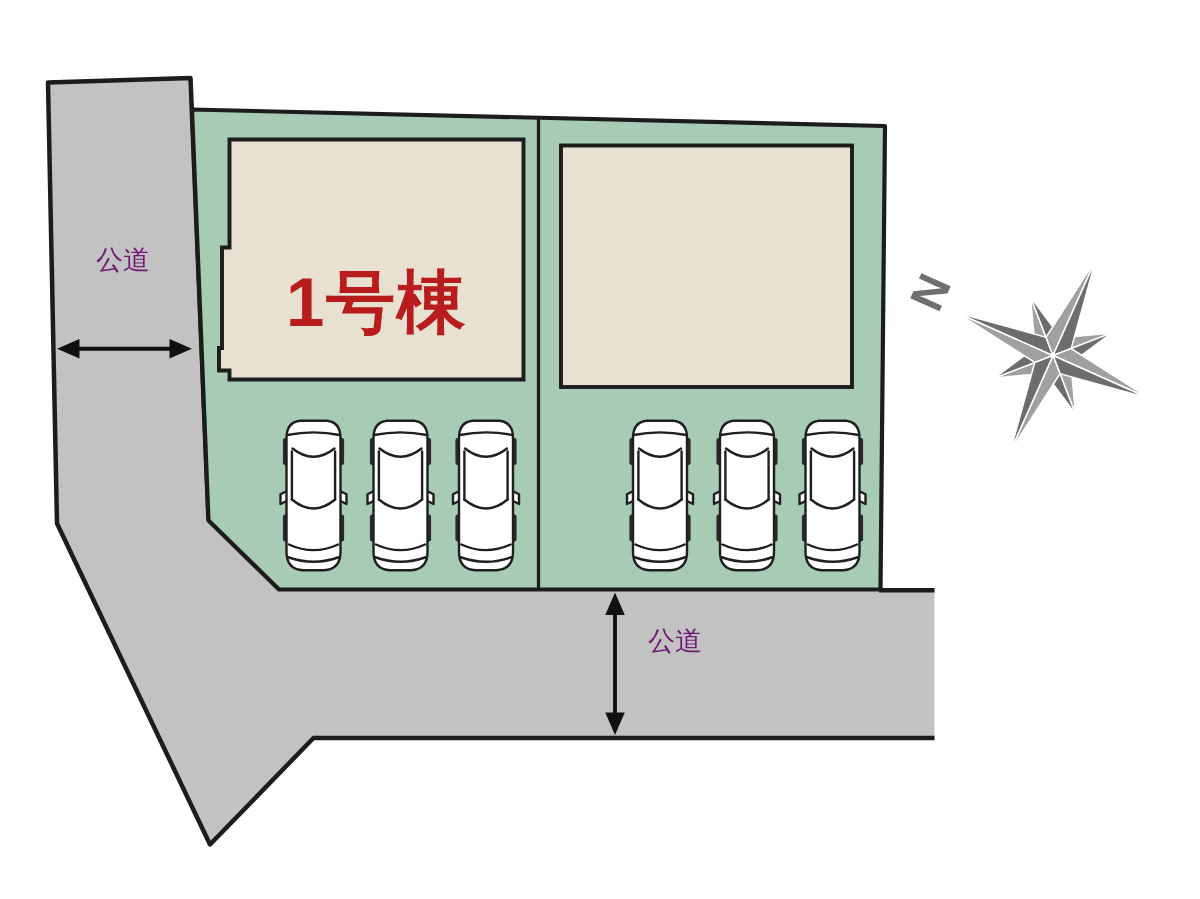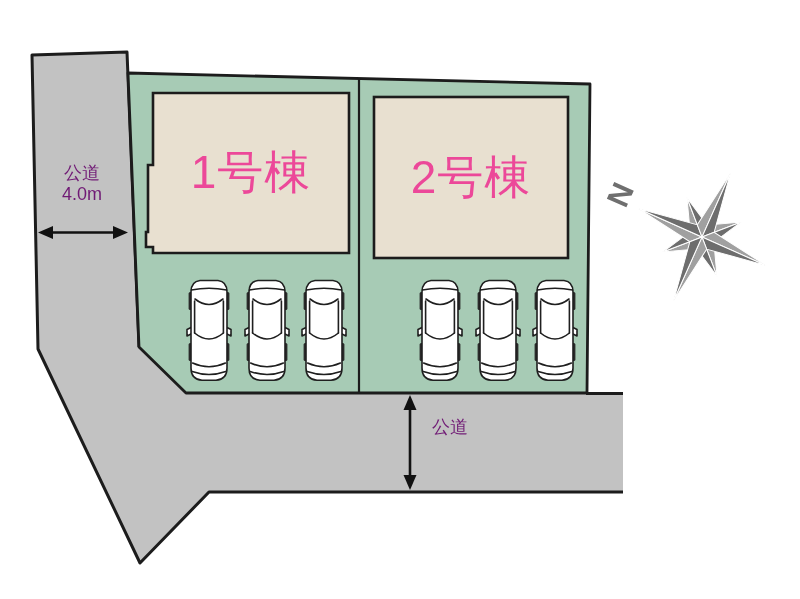--- a/index.html
+++ b/index.html
@@ -24,24 +24,25 @@
     position: absolute;
     color: #1a1a1a;
     text-align: center;
     white-space: nowrap;
   }
   .building-label {
     position: absolute;
     display: flex;
     align-items: center;
     justify-content: center;
-    color: #ec4899;
+    color: #b91c1c;
     font-size: 46px;
-    font-weight: 400;
+    font-weight: 700;
     letter-spacing: 1px;
+    margin-top: 29px;
   }
   .road-label {
     font-size: 18px;
     line-height: 21px;
     font-weight: 500;
     color: #701a75;
   }
   .road-label div { white-space: nowrap; }
   #north-letter {
     position: absolute;
@@ -143,25 +144,23 @@
       <polygon points="70,0 0,0 9.2,9.2" fill="#6d6d6d"></polygon>
       <polygon points="0,70 0,0 9.2,9.2" fill="#a0a0a0"></polygon>
       <polygon points="0,70 0,0 -9.2,9.2" fill="#6d6d6d"></polygon>
       <polygon points="-70,0 0,0 -9.2,9.2" fill="#a0a0a0"></polygon>
       <polygon points="-70,0 0,0 -9.2,-9.2" fill="#6d6d6d"></polygon>
     </g>
   </svg>
 
   <div class="building-label" style="left:153px; top:93px; width:196px; height:160px;">1号棟</div>
 
-  <div class="building-label" style="left:374px; top:97px; width:194px; height:161px;">2号棟</div>
 
   <div class="overlay-label road-label" style="left:26px; top:163px; width:112px;">
     <div>公道</div>
-    <div>4.0m</div>
   </div>
 
   <div class="overlay-label road-label" style="left:398px; top:417px; width:104px;">
     <div>公道</div>
   </div>
 
   <div id="north-letter">N</div>
 
 </div>
 

